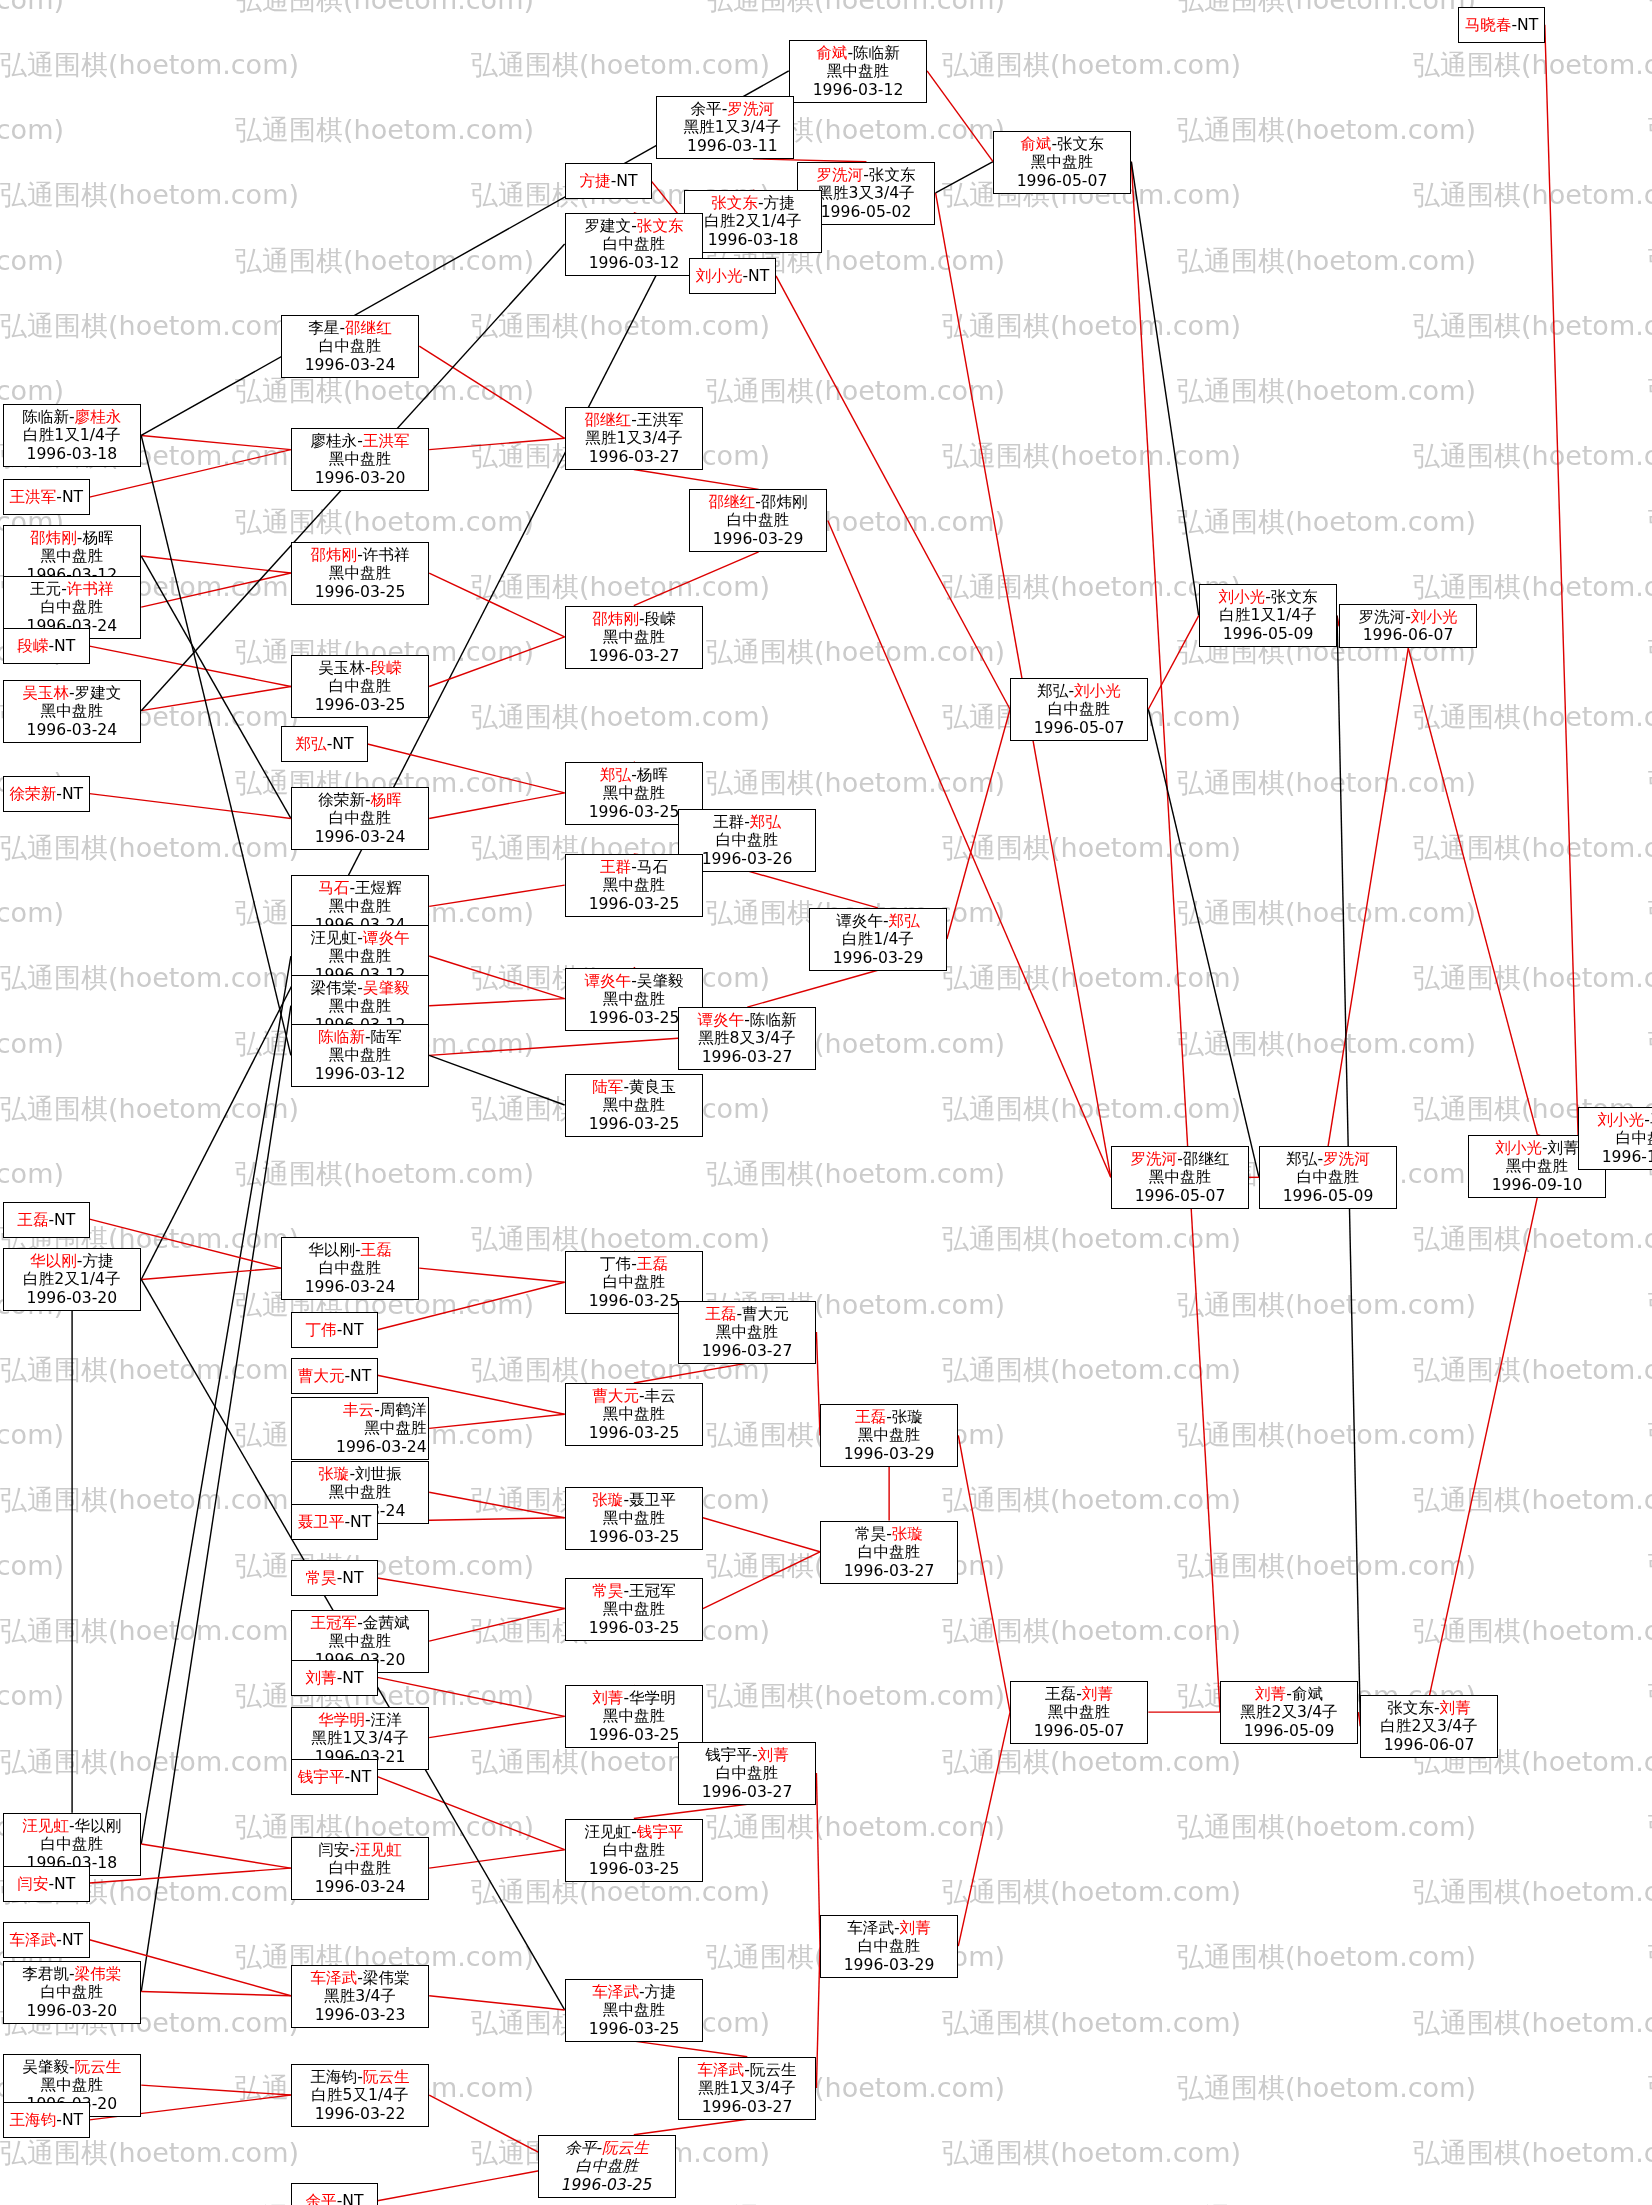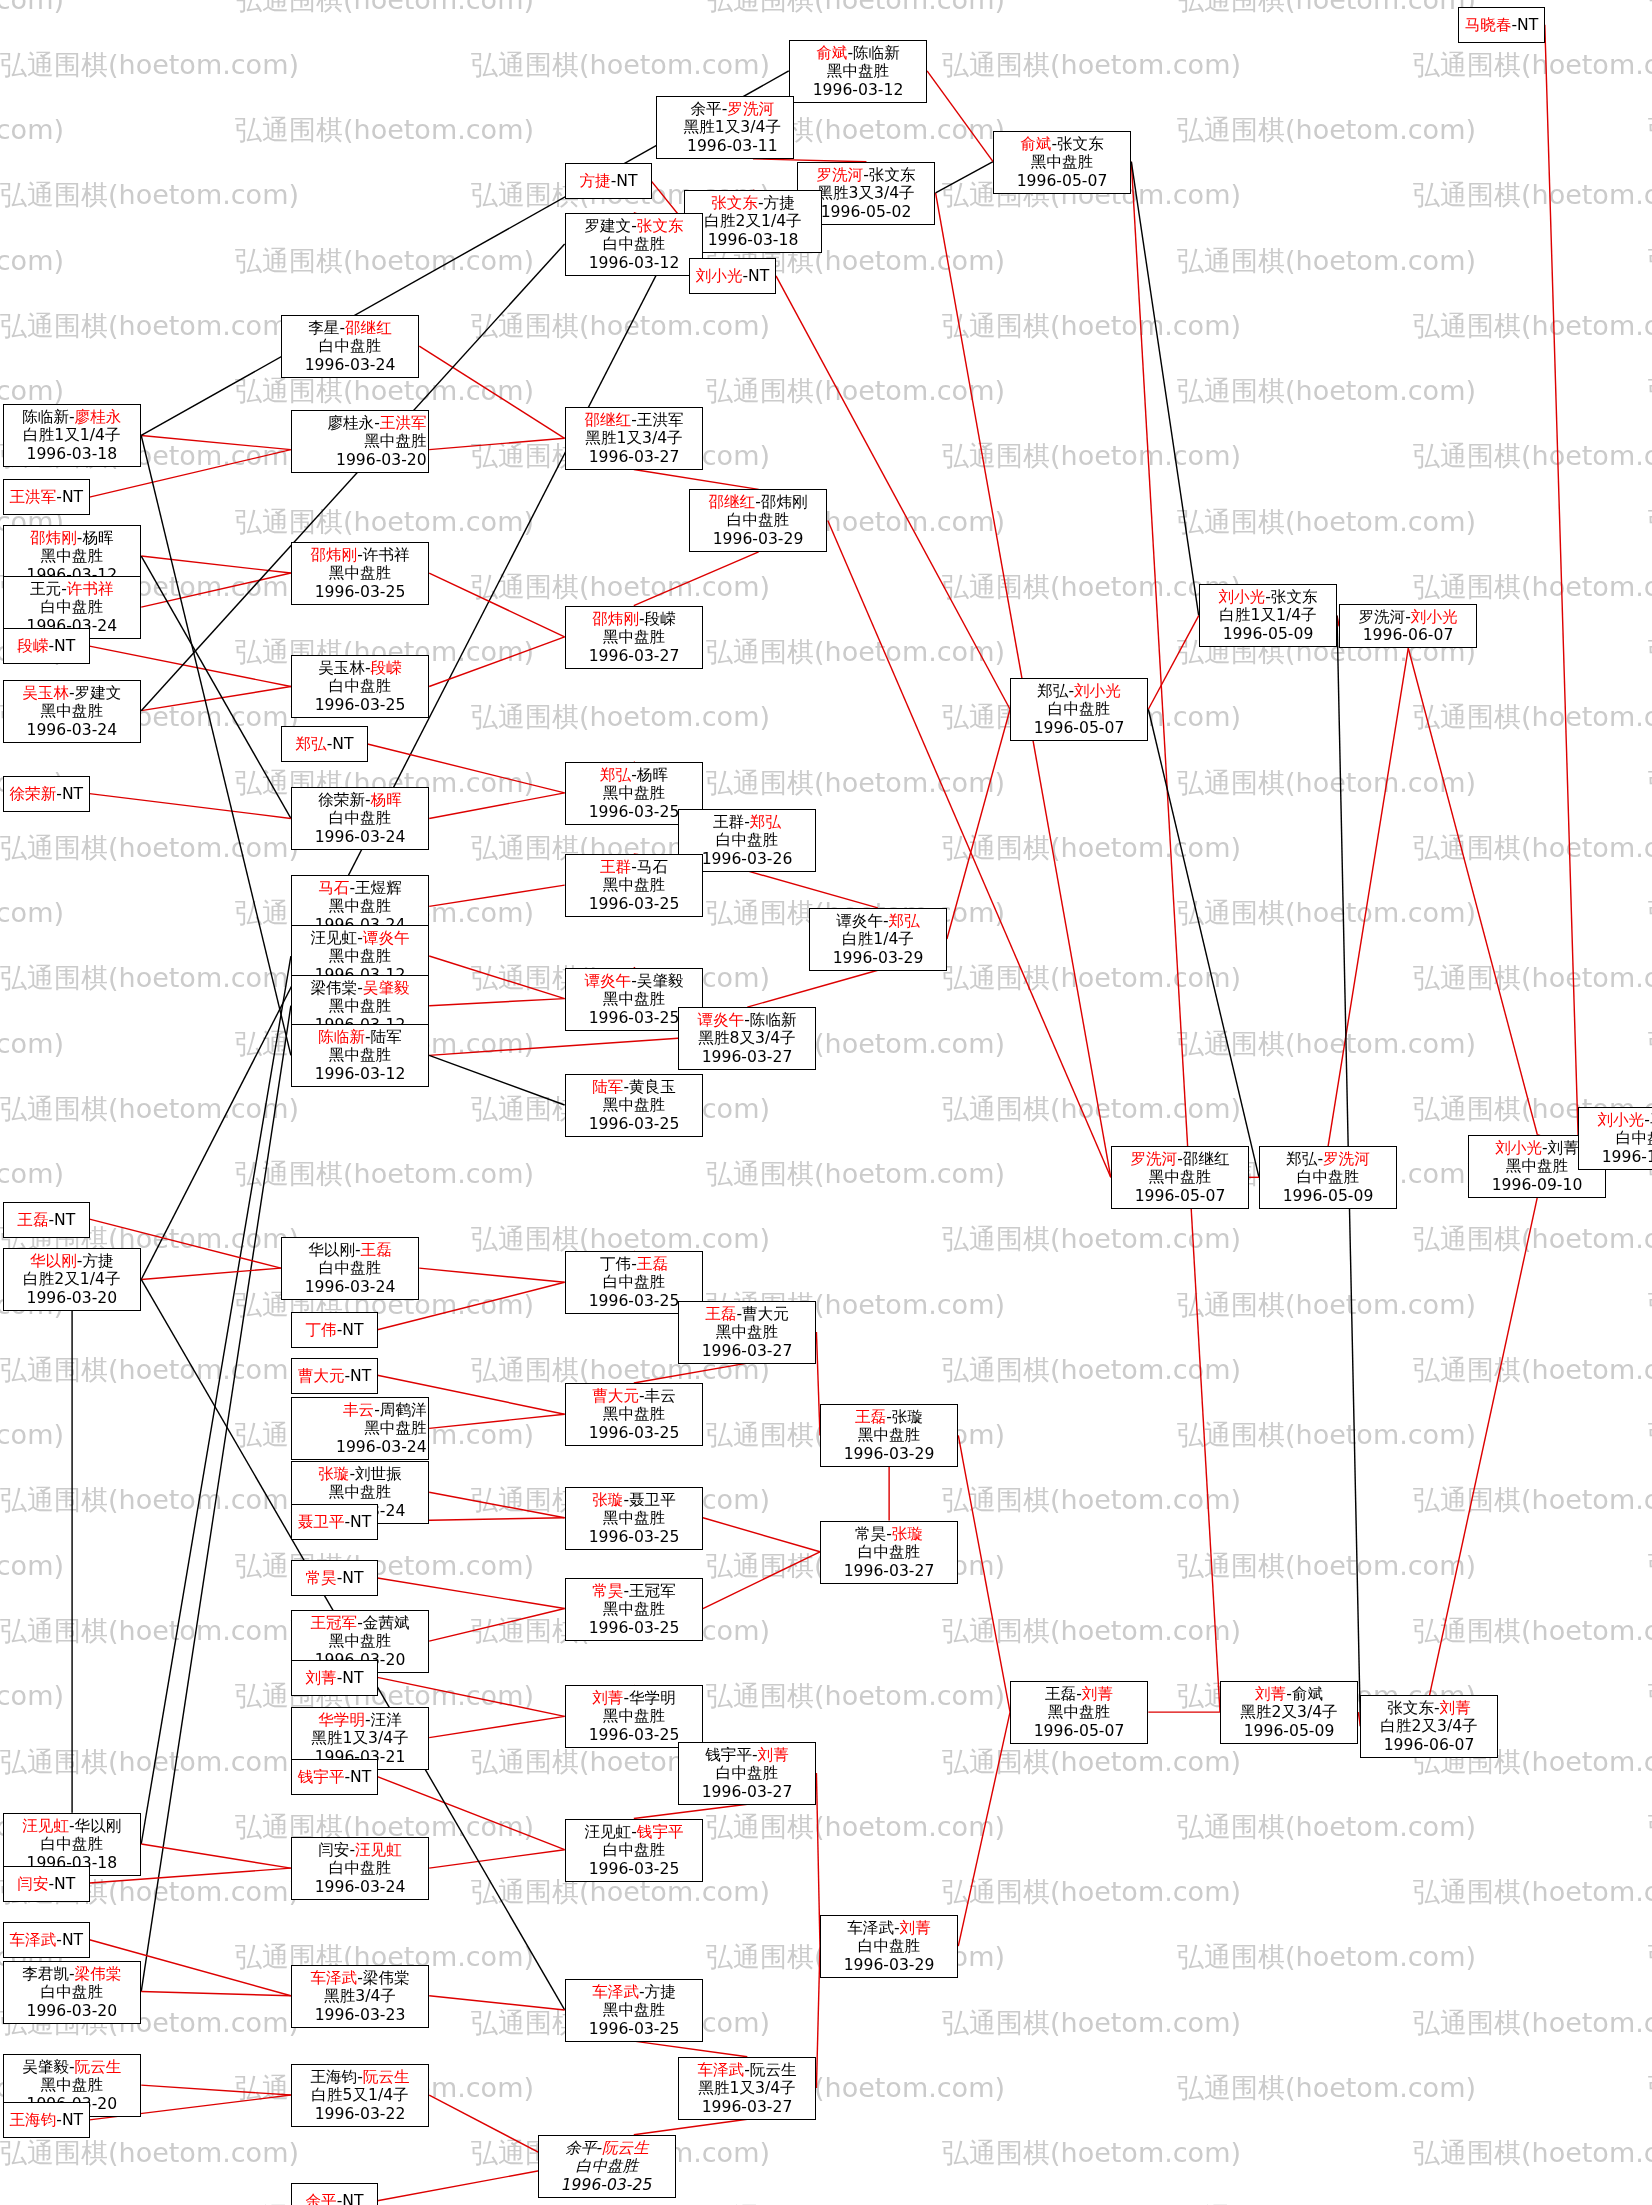--- a/index.html
+++ b/index.html
@@ -316,21 +316,21 @@
       <div class="node" style="left: 281px; top: 315px;">
         <div><span>李星</span>-<span class="w">邵继红</span></div>
         <div class="result">白中盘胜</div>
         <div class="date">1996-03-24</div>
       </div>
       <div class="node" style="left: 2.8px; top: 404px;">
         <div><span>陈临新</span>-<span class="w">廖桂永</span></div>
         <div class="result">白胜1又1/4子</div>
         <div class="date">1996-03-18</div>
       </div>
-      <div class="node" style="left: 291px; top: 410px; text-align: right;">
+      <div class="node" style="left: 291px; top: 428px;">
         <div><span>廖桂永</span>-<span class="w">王洪军</span></div>
         <div class="result">黑中盘胜</div>
         <div class="date">1996-03-20</div>
       </div>
       <div class="node" style="left: 565px; top: 407px;">
         <div><span class="w">邵继红</span>-<span>王洪军</span></div>
         <div class="result">黑胜1又3/4子</div>
         <div class="date">1996-03-27</div>
       </div>
       <div class="node bye" style="left: 2.8px; top: 479px;">

